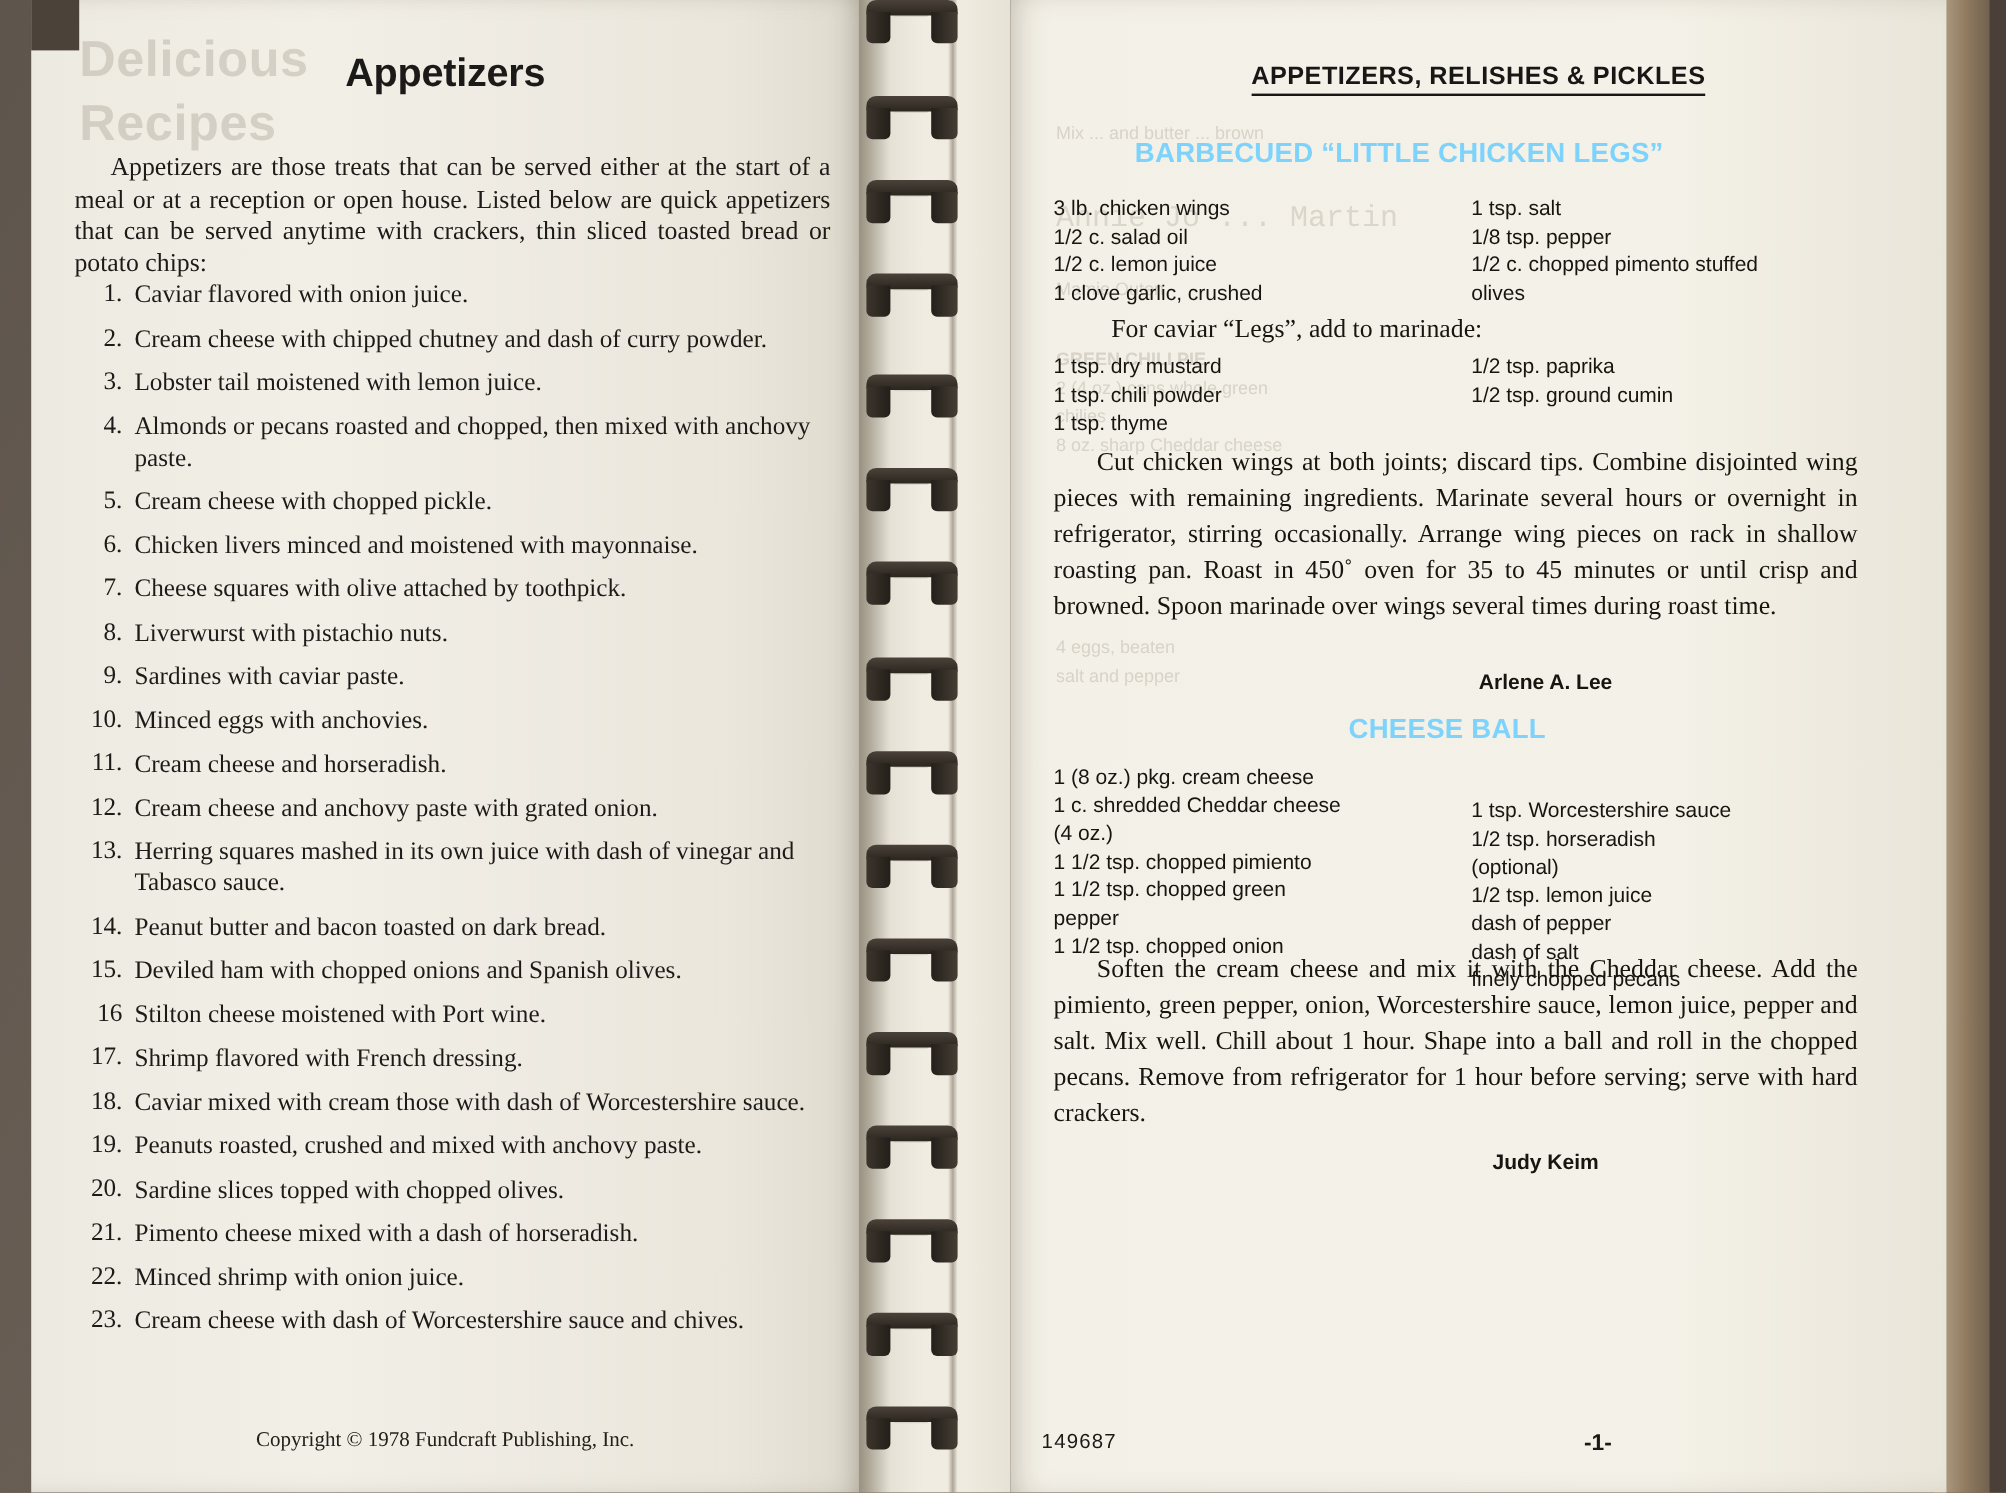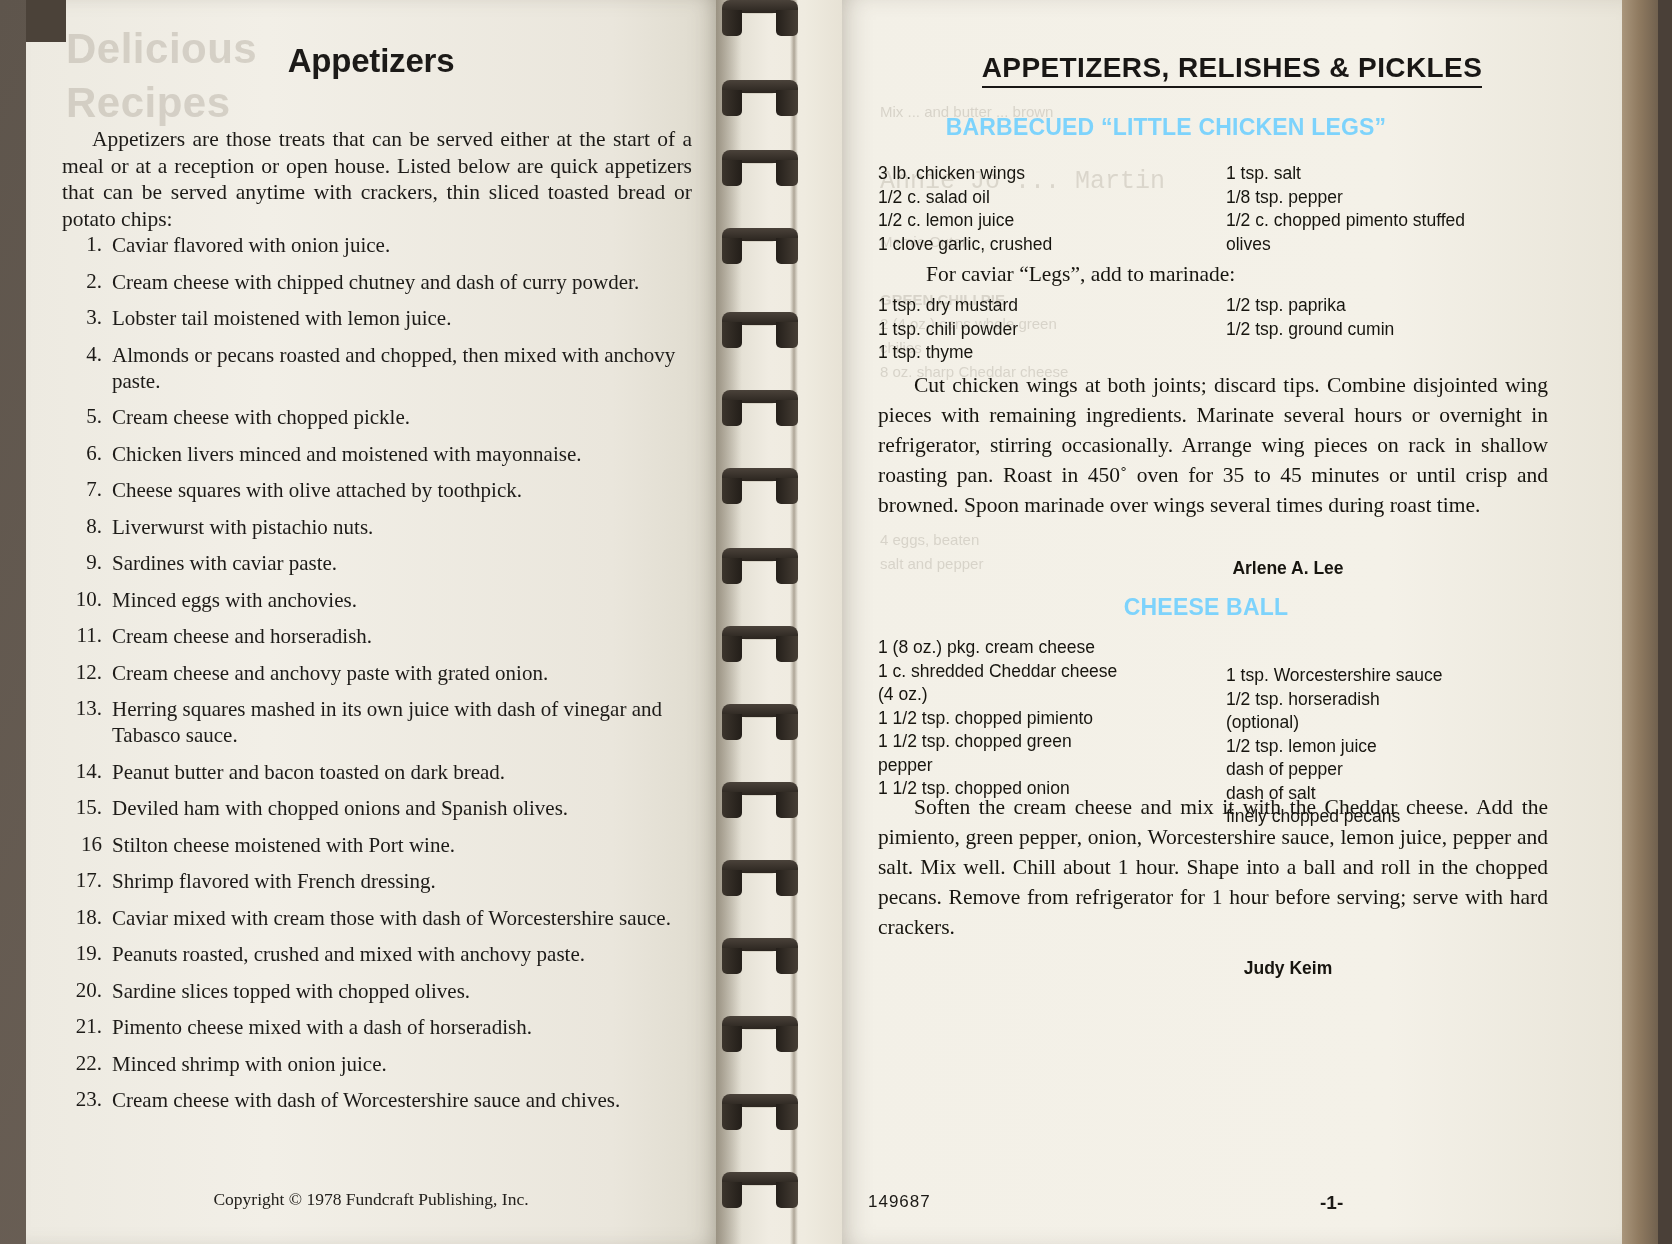--- a/index.html
+++ b/index.html
@@ -214,21 +214,21 @@
   }
   
   .rp-head {
     position: absolute;
     left: 842px;
     width: 780px;
     top: 52px;
     text-align: center;
     font-family: "Liberation Sans", sans-serif;
     font-weight: bold;
-    font-size: 28px;
+    font-size: 21px;
     letter-spacing: 0.4px;
     color: #191715;
   }
   .rp-head span {
     border-bottom: 2px solid #191715;
     padding-bottom: 3px;
   }
   .recipe-title {
     position: absolute;
     width: 648px;

